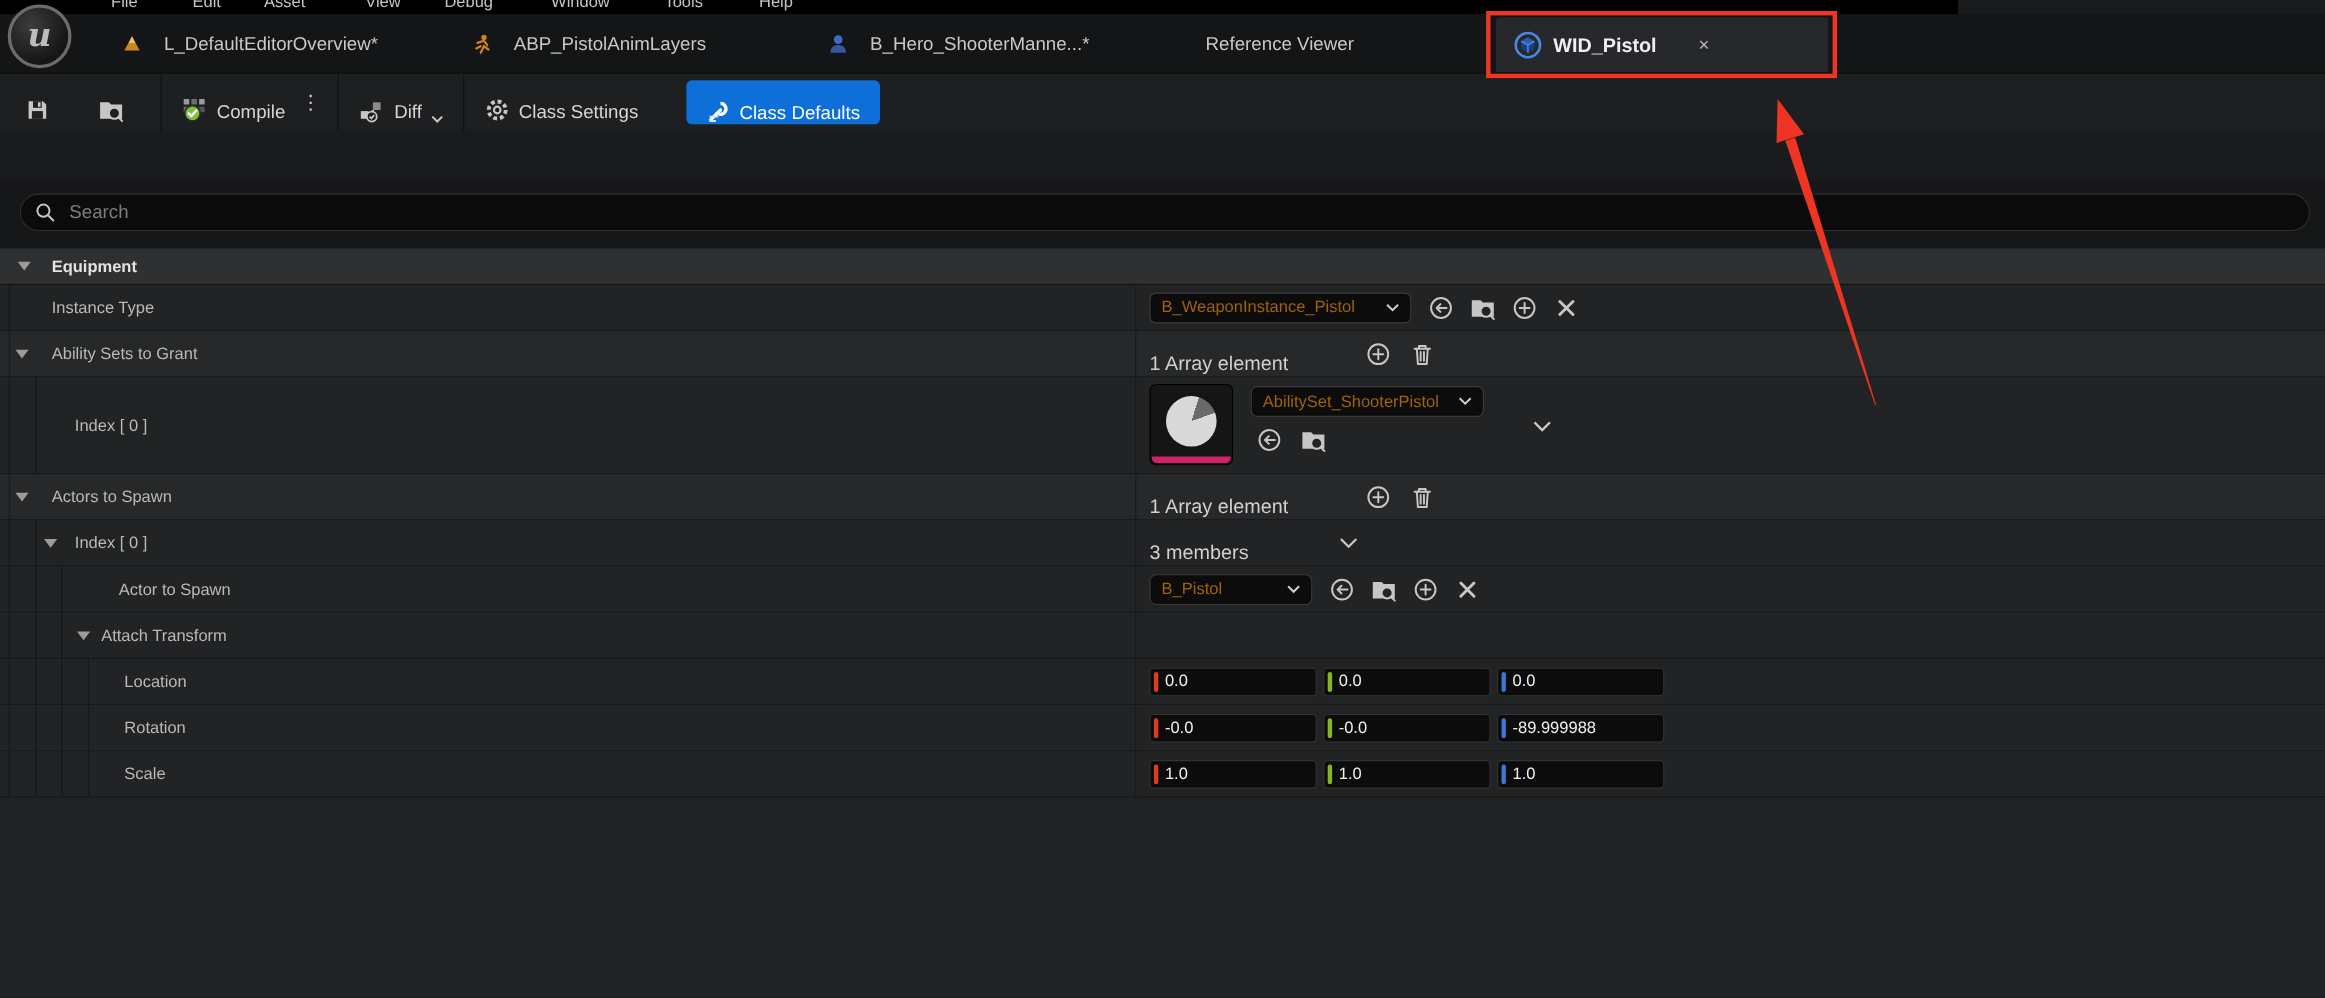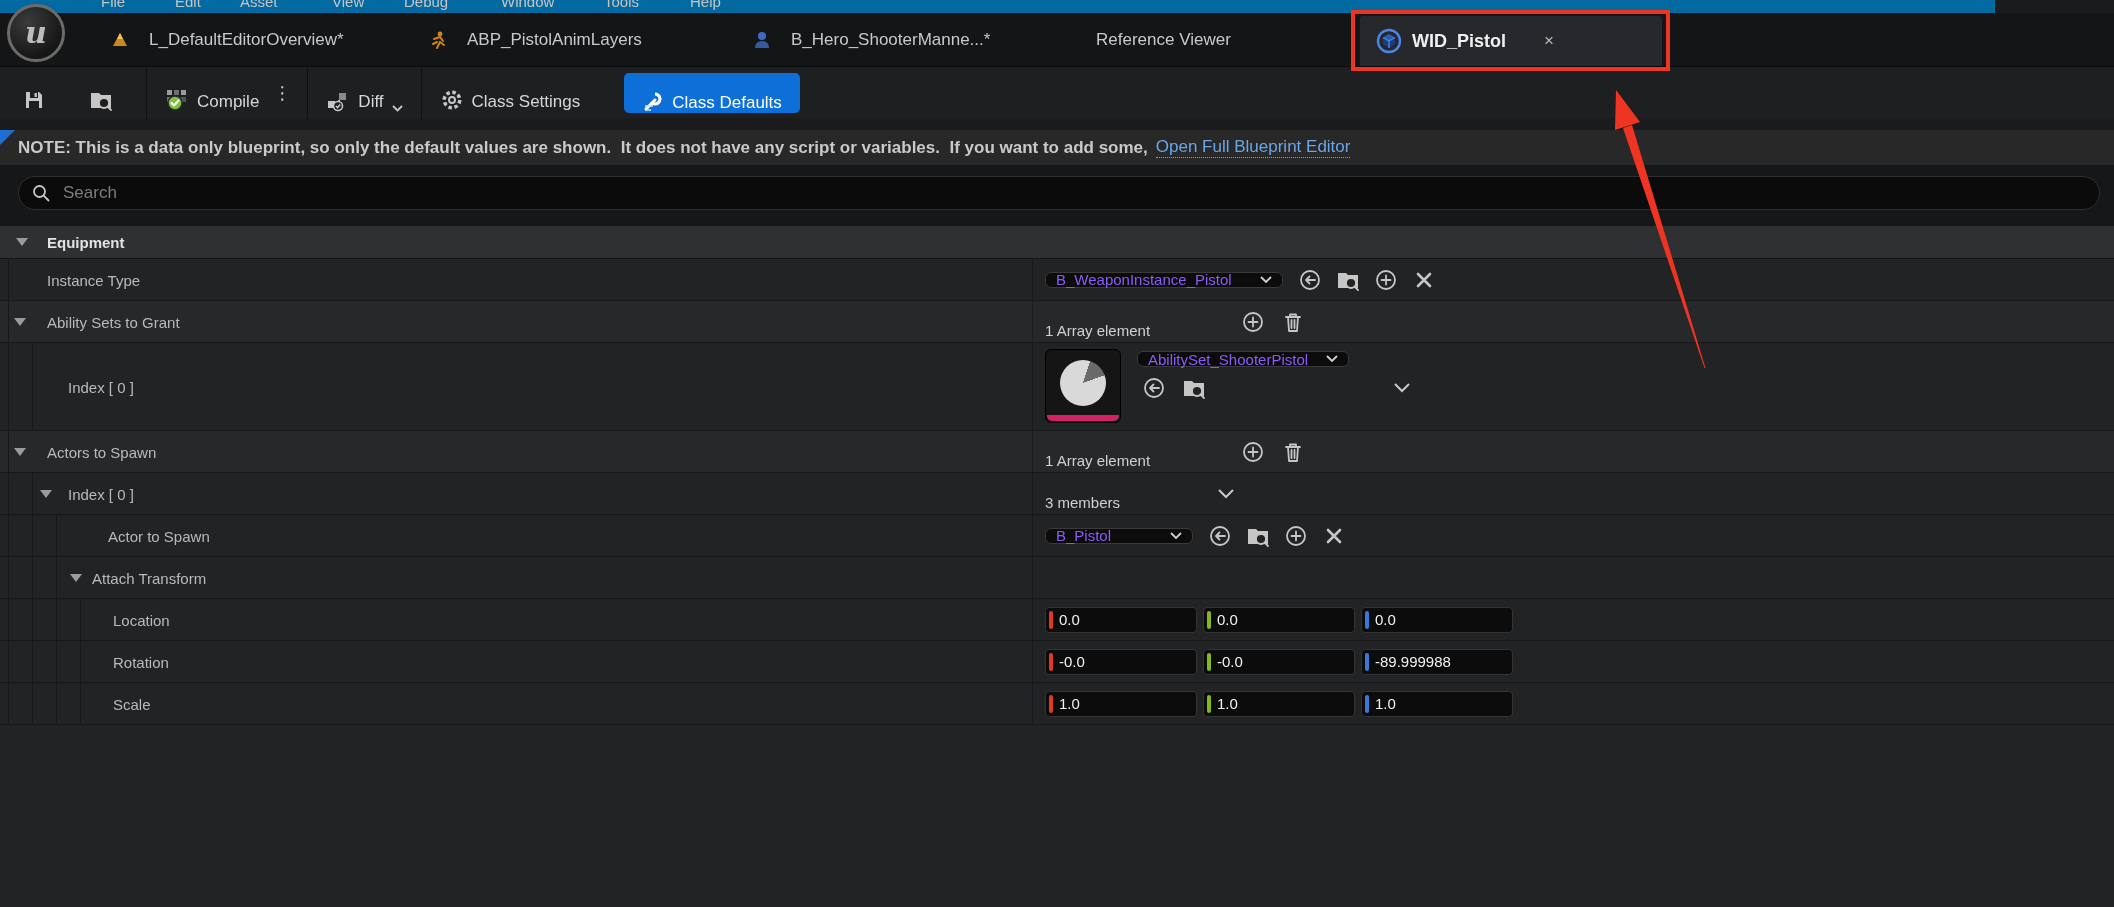--- a/index.html
+++ b/index.html
@@ -1,20 +1,20 @@
 <!DOCTYPE html>
 <html><head>
 <meta charset="utf-8">
 <style>
   html,body{margin:0;padding:0;background:#141414;}
   .root{position:relative;width:2114px;height:907px;overflow:hidden;
         font-family:"Liberation Sans",sans-serif;color:#cfcfcf;background:#1a1b1c;}
 
   
-  .menubar{position:absolute;top:0;left:0;width:1995px;height:13px;background:#0369a1;overflow:hidden;}
+  .menubar{position:absolute;top:0;left:0;width:1780px;height:13px;background:#000000;overflow:hidden;}
   .menubar .mi{position:absolute;top:-9px;font-size:15px;color:#c4c4c4;line-height:22px;}
 
   
   .tabbar{position:absolute;top:13px;left:0;width:2114px;height:53px;background:#131516;}
   .ulogo{position:absolute;top:-9px;left:7px;width:58px;height:58px;border-radius:50%;
          background:radial-gradient(circle at 35% 30%,#3c3c3c,#161616 70%);
          border:3px solid #6b6b6b;box-sizing:border-box;display:flex;align-items:center;justify-content:center;}
   .ulogo span{font-family:"DejaVu Serif",serif;font-style:italic;font-weight:700;font-size:30px;color:#bdbdbd;margin-top:-2px;}
   .tab{position:absolute;top:0;height:53px;display:flex;align-items:center;gap:19px;font-size:17px;color:#c9c9c9;}
   .tab .ticon{width:20px;height:20px;flex:0 0 auto;}
@@ -58,25 +58,25 @@
   .name{position:relative;width:1032px;flex:0 0 auto;border-right:1px solid #1a1b1c;}
   .name .lbl{position:absolute;top:50%;transform:translateY(-50%);font-size:15px;color:#b9b9b9;white-space:nowrap;}
   .name .tri{position:absolute;top:50%;margin-top:-4px;width:0;height:0;
              border-left:6px solid transparent;border-right:6px solid transparent;border-top:8px solid #9b9b9b;}
   .tritop{position:absolute;left:16px;top:50%;margin-top:-4px;width:0;height:0;
           border-left:6px solid transparent;border-right:6px solid transparent;border-top:8px solid #9b9b9b;}
   .g{position:absolute;top:0;bottom:0;width:1px;background:#17181a;}
   .val{flex:1;display:flex;align-items:center;padding-left:12px;box-sizing:border-box;}
 
   .combo{display:flex;align-items:center;background:#0c0c0c;border:1px solid #3a3a3a;border-radius:6px;
-         height:16px;padding:0 10px;box-sizing:border-box;color:#8b5cf6;font-size:15px;white-space:nowrap;}
+         height:28px;padding:0 10px;box-sizing:border-box;color:#a16207;font-size:15px;white-space:nowrap;}
   .combo .cchev{margin-left:auto;padding-left:10px;}
   .icbtn{width:26px;height:26px;display:flex;align-items:center;justify-content:center;flex:0 0 auto;cursor:pointer;}
   .icgroup{display:flex;align-items:center;gap:12px;margin-left:14px;}
-  .summary{font-size:15px;color:#d0d0d0;margin-top:18px;}
+  .summary{font-size:18px;color:#d0d0d0;margin-top:18px;}
   .w195{width:195px;} .w168{width:168px;}
 
   .thumb{width:76px;height:74px;margin-top:6px;background:#151515;border:1px solid #000;border-radius:6px;
          position:relative;box-sizing:border-box;flex:0 0 auto;}
   .thumb .pie{position:absolute;left:14px;top:10px;width:46px;height:46px;border-radius:50%;
               background:conic-gradient(from 18deg,#6a6a6a 0 52deg,#d9d9d9 52deg 360deg);}
   .thumb .bar{position:absolute;left:1px;right:1px;bottom:1px;height:6px;background:#cf2366;border-radius:0 0 5px 5px;}
 
   .txtin{width:172px;height:26px;background:#0c0c0c;border:1px solid #333;border-radius:4px;color:#e9e9e9;
          font-size:15px;font-family:"Liberation Sans",sans-serif;padding:0 9px;box-sizing:border-box;outline:none;}
@@ -215,25 +215,20 @@
     <div class="tbtn class-defaults" style="margin-left:36px">
       <svg width="22" height="22" viewBox="0 0 22 22">
         <path d="M4 18 L13 9" stroke="#fff" stroke-width="3" stroke-linecap="round"></path>
         <path d="M13 3 a5 5 0 1 1 -4 8" fill="none" stroke="#fff" stroke-width="3"></path>
         <path d="M3 15 h8 M3 19 h6" stroke="#cfe3ff" stroke-width="1.6"></path>
       </svg>
       <span>Class Defaults</span>
     </div>
   </div>
 
-  <div class="notebar">
-    <div class="note-corner"></div>
-    <span class="note-text">NOTE: This is a data only blueprint, so only the default values are shown.  It does not have any script or variables.  If you want to add some,</span>
-    <span class="note-link">Open Full Blueprint Editor</span>
-  </div>
 
   <div class="searchwrap">
     <div class="searchpill">
       <svg width="20" height="20" viewBox="0 0 20 20">
         <circle cx="8.5" cy="8.5" r="5.5" class="ln"></circle>
         <line x1="12.7" y1="12.7" x2="17.5" y2="17.5" class="ln"></line>
       </svg>
       <input type="text" placeholder="Search" style="">
     </div>
   </div>

